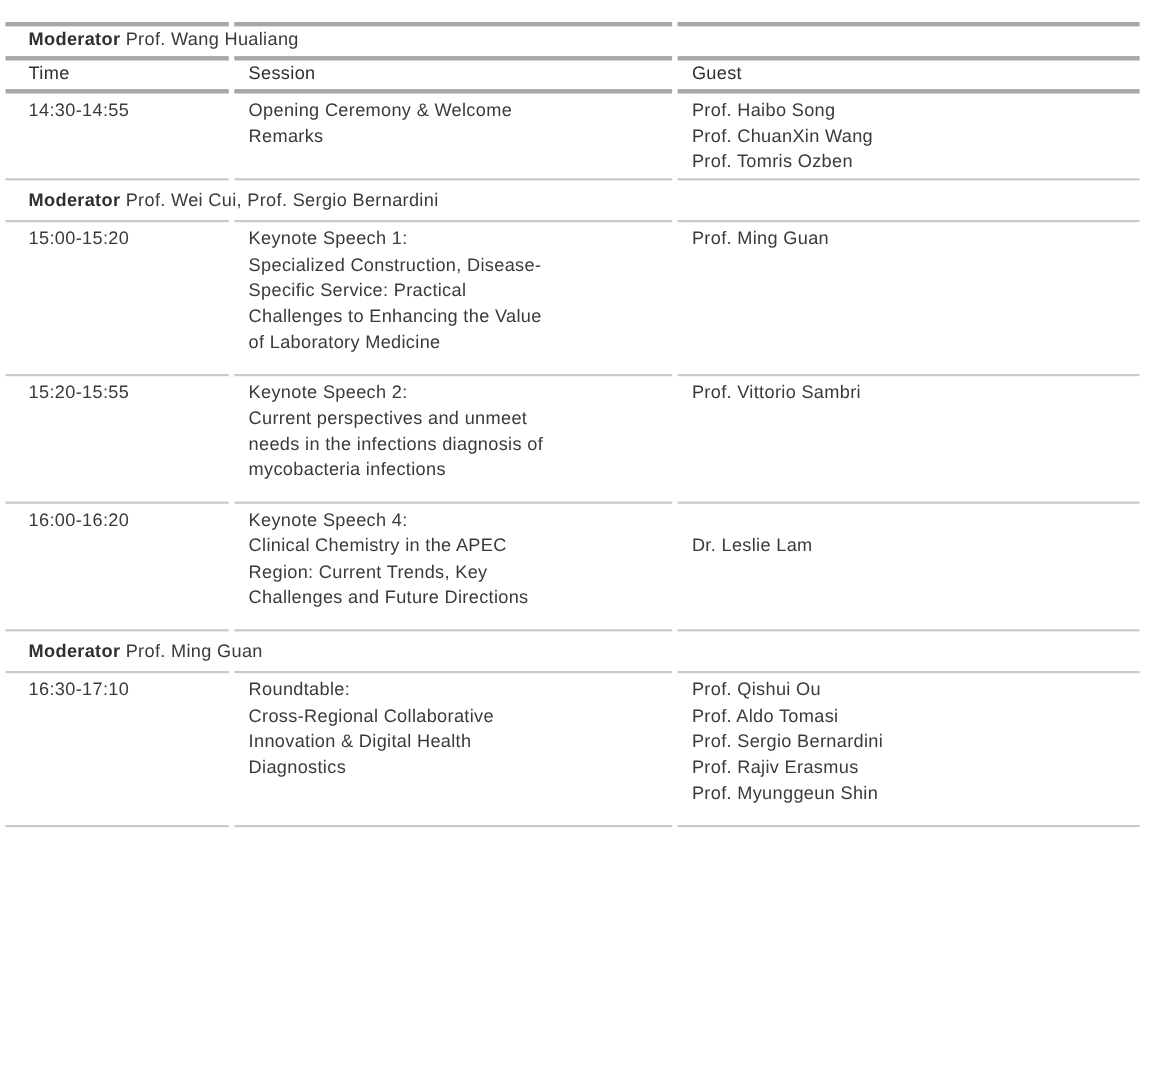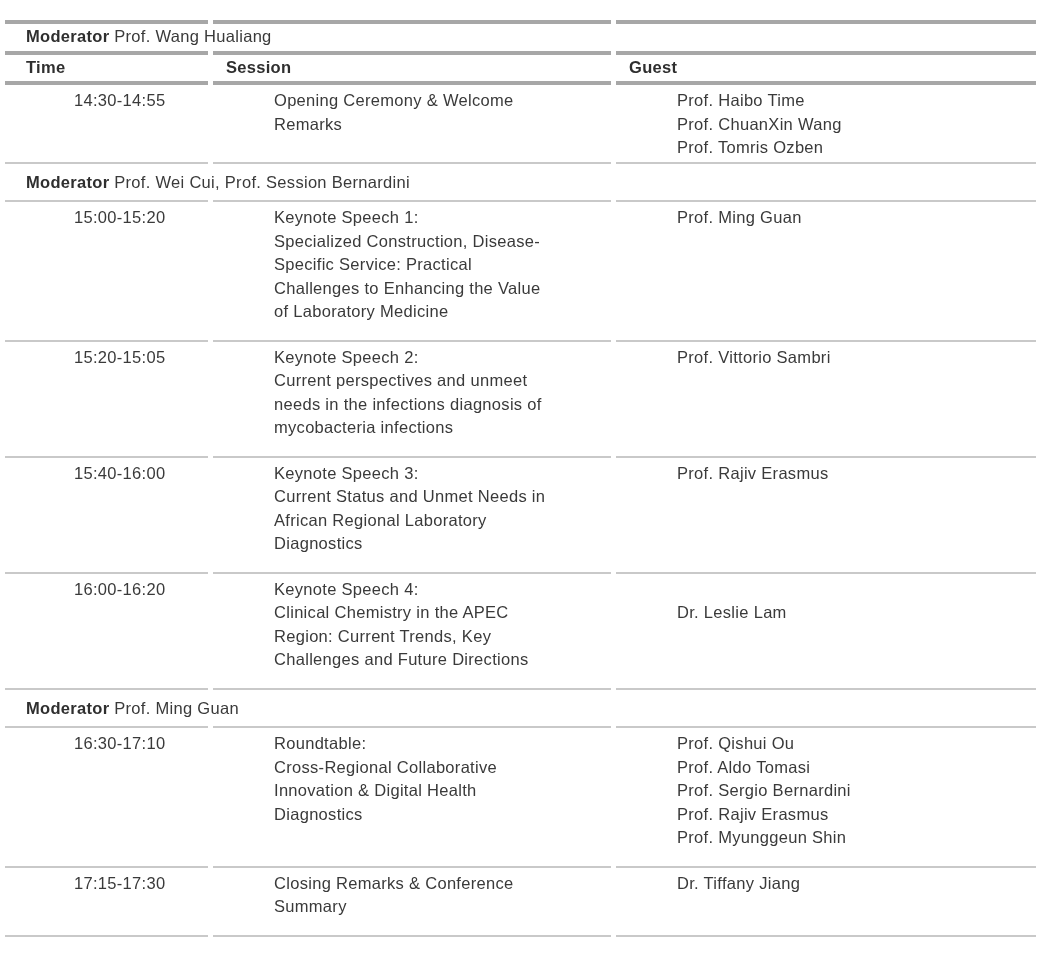--- a/index.html
+++ b/index.html
@@ -51,36 +51,36 @@
     padding-bottom: 2px;
     margin-top: 36px;
   }
   tr.mod-row.mod-light td {
     border-bottom: 2px solid var(--sep-color);
     padding-top: 7px;
     padding-bottom: 6px;
   }
   tr.header-row td {
     border-bottom: 4px solid var(--bar-color);
-    font-weight: 700;
+    font-weight: 400;
     color: var(--bold-color);
     padding-top: 1px;
     padding-bottom: 2px;
   }
   tr.content-row td {
     border-bottom: 2px solid var(--sep-color);
     padding-top: 4px;
     padding-bottom: 16px;
   }
   tr.content-row.tight td {
     padding-bottom: 2px;
   }
   .mod-text { white-space: nowrap; overflow: visible; }
   .mod-label { font-weight: 700; color: var(--bold-color); }
-  .line { display: block; margin-left: 48px; }
+  .line { display: block; }
 </style>
 </head>
 <body>
 
 <table class="agenda">
   <colgroup>
     <col class="c-time">
     <col class="c-session">
     <col class="c-guest">
   </colgroup>
@@ -99,28 +99,28 @@
       </tr>
       <tr class="content-row tight">
         <td class="first-col">
           <div class="line">14:30-14:55</div>
         </td>
         <td>
           <div class="line">Opening Ceremony &amp; Welcome</div>
           <div class="line">Remarks</div>
         </td>
         <td>
-          <div class="line">Prof. Haibo Time</div>
+          <div class="line">Prof. Haibo Song</div>
           <div class="line">Prof. ChuanXin Wang</div>
           <div class="line">Prof. Tomris Ozben</div>
         </td>
       </tr>
       <tr class="mod-row mod-light">
         <td class="first-col">
-          <div class="mod-text"><span class="mod-label">Moderator</span><span> Prof. Wei Cui, Prof. Session Bernardini</span></div>
+          <div class="mod-text"><span class="mod-label">Moderator</span><span> Prof. Wei Cui, Prof. Sergio Bernardini</span></div>
         </td>
         <td></td>
         <td></td>
       </tr>
       <tr class="content-row">
         <td class="first-col">
           <div class="line">15:00-15:20</div>
         </td>
         <td>
           <div class="line">Keynote Speech 1:</div>
@@ -128,44 +128,30 @@
           <div class="line">Specific Service: Practical</div>
           <div class="line">Challenges to Enhancing the Value</div>
           <div class="line">of Laboratory Medicine</div>
         </td>
         <td>
           <div class="line">Prof. Ming Guan</div>
         </td>
       </tr>
       <tr class="content-row">
         <td class="first-col">
-          <div class="line">15:20-15:05</div>
+          <div class="line">15:20-15:55</div>
         </td>
         <td>
           <div class="line">Keynote Speech 2:</div>
           <div class="line">Current perspectives and unmeet</div>
           <div class="line">needs in the infections diagnosis of</div>
           <div class="line">mycobacteria infections</div>
         </td>
         <td>
           <div class="line">Prof. Vittorio Sambri</div>
-        </td>
-      </tr>
-      <tr class="content-row">
-        <td class="first-col">
-          <div class="line">15:40-16:00</div>
-        </td>
-        <td>
-          <div class="line">Keynote Speech 3:</div>
-          <div class="line">Current Status and Unmet Needs in</div>
-          <div class="line">African Regional Laboratory</div>
-          <div class="line">Diagnostics</div>
-        </td>
-        <td>
-          <div class="line">Prof. Rajiv Erasmus</div>
         </td>
       </tr>
       <tr class="content-row">
         <td class="first-col">
           <div class="line">16:00-16:20</div>
         </td>
         <td>
           <div class="line">Keynote Speech 4:</div>
           <div class="line">Clinical Chemistry in the APEC</div>
           <div class="line">Region: Current Trends, Key</div>
@@ -193,26 +179,14 @@
           <div class="line">Diagnostics</div>
         </td>
         <td>
           <div class="line">Prof. Qishui Ou</div>
           <div class="line">Prof. Aldo Tomasi</div>
           <div class="line">Prof. Sergio Bernardini</div>
           <div class="line">Prof. Rajiv Erasmus</div>
           <div class="line">Prof. Myunggeun Shin</div>
         </td>
       </tr>
-      <tr class="content-row">
-        <td class="first-col">
-          <div class="line">17:15-17:30</div>
-        </td>
-        <td>
-          <div class="line">Closing Remarks &amp; Conference</div>
-          <div class="line">Summary</div>
-        </td>
-        <td>
-          <div class="line">Dr. Tiffany Jiang</div>
-        </td>
-      </tr>
     </tbody>
 </table>
 
 </body></html>

